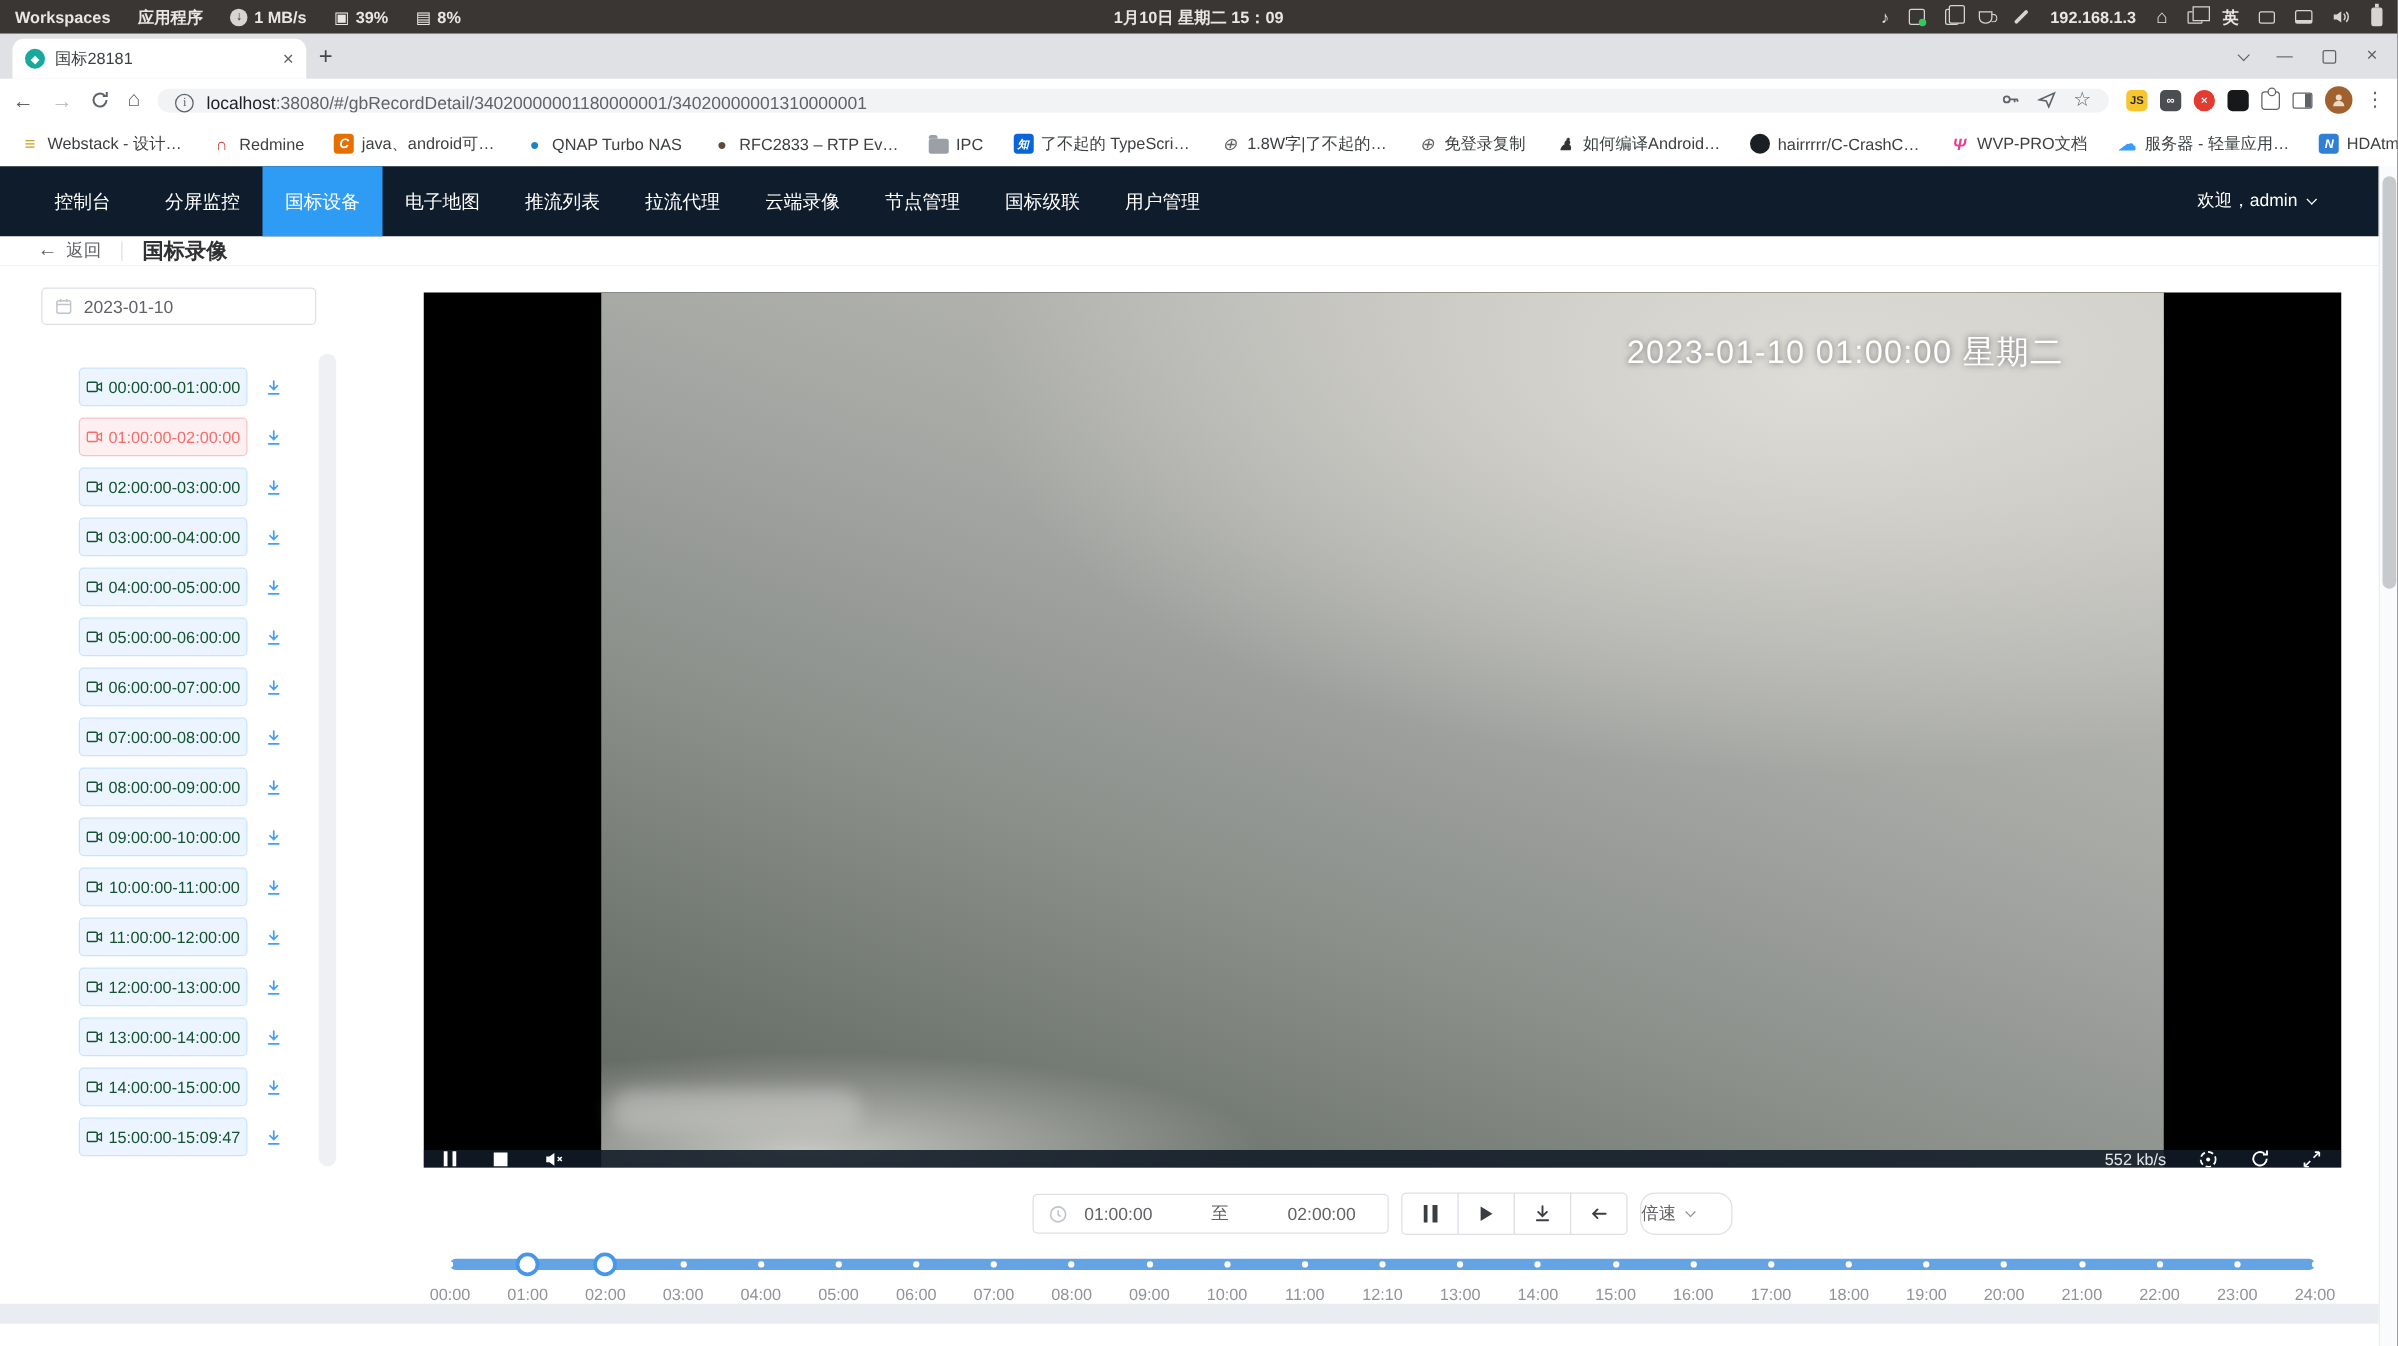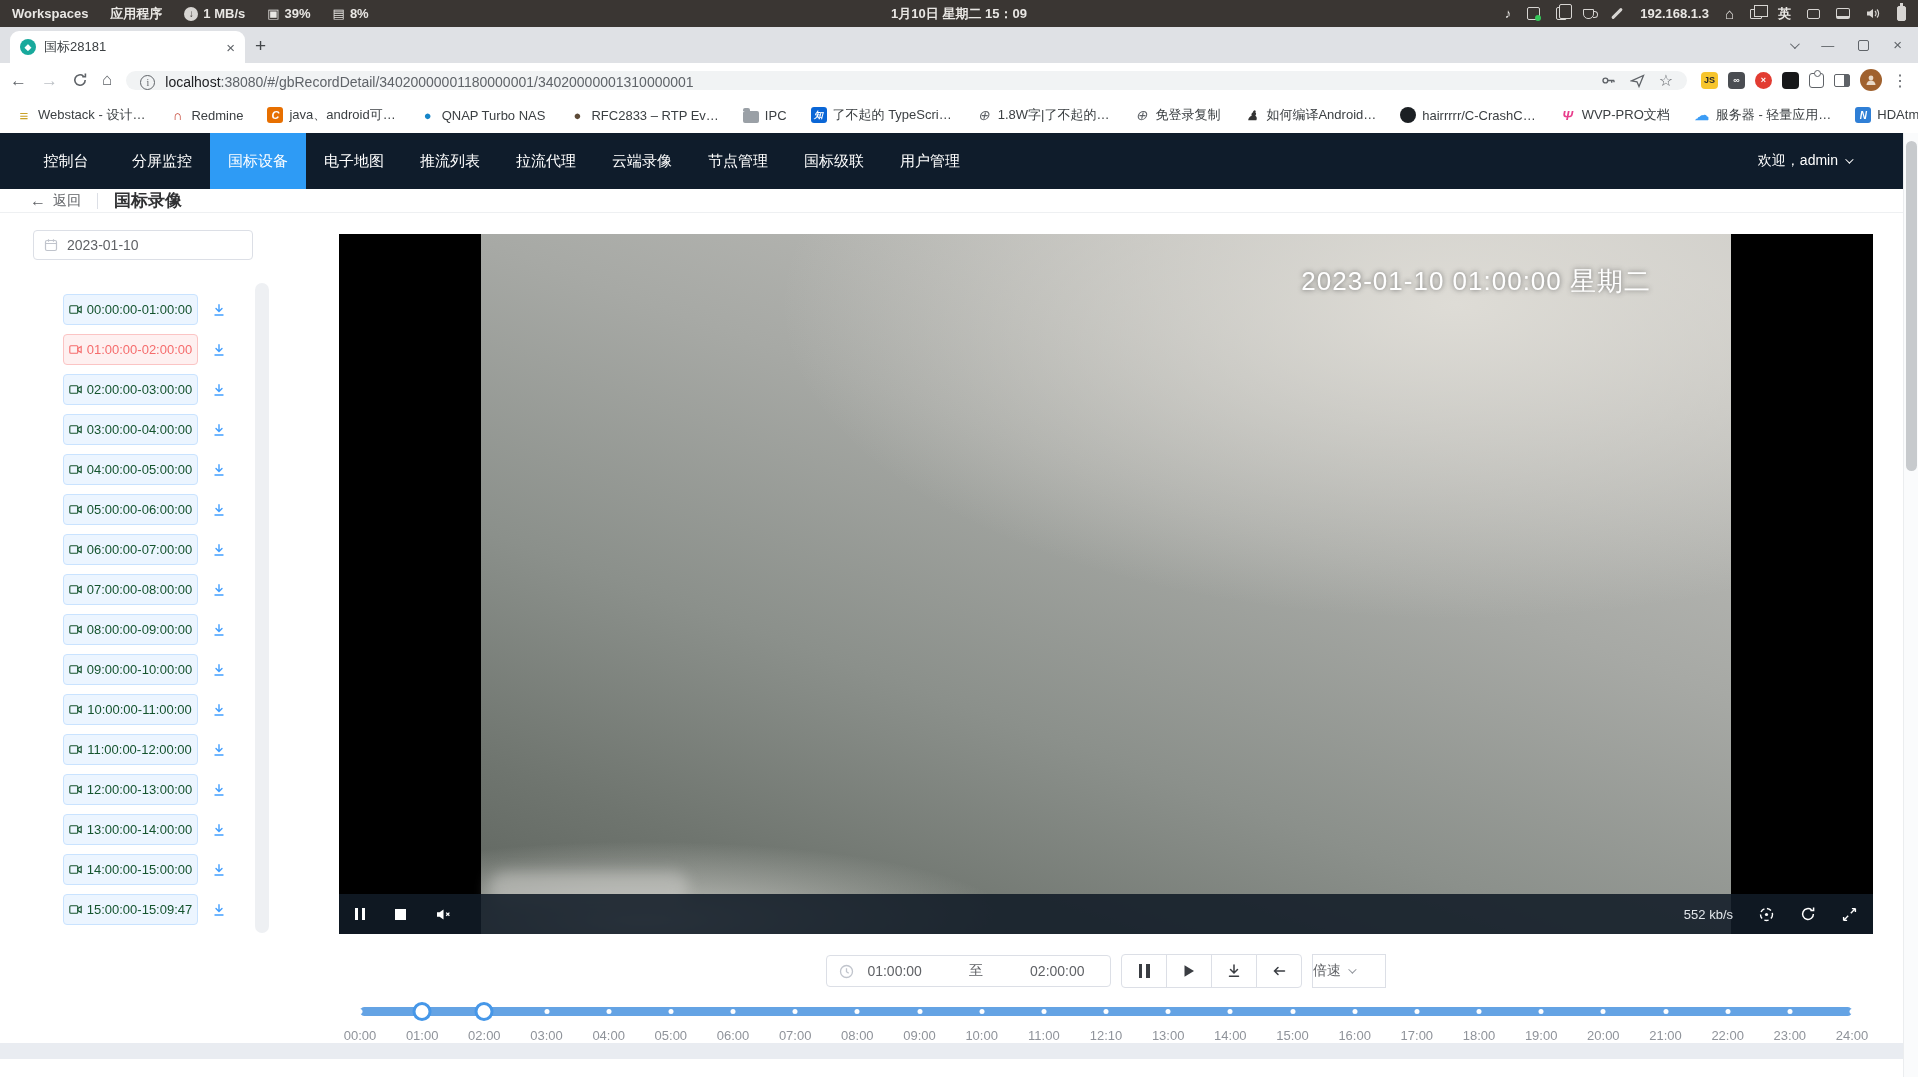--- a/index.html
+++ b/index.html
@@ -118,38 +118,38 @@
   .player-col { width:1534px; display:flex; flex-direction:column; align-items:center; }
   .player { position:relative; width:1534px; height:700px; background:#000; overflow:hidden; }
   .video { position:absolute; left:142px; right:142px; top:0; bottom:0;
     background:
       radial-gradient(90% 75% at 78% 10%, #dedcd6 0%, rgba(222,220,214,0) 60%),
       radial-gradient(42% 16% at 13% 98%, rgba(215,215,210,0.85), rgba(215,215,210,0) 70%),
       linear-gradient(200deg, #c6c5c1 5%, #a7a9a5 40%, #8b908b 65%, #6f756f 85%, #5d635d 100%);
   }
   .video-blob { position:absolute; left:150px; bottom:28px; width:200px; height:34px; background:rgba(200,201,196,0.55); border-radius:17px; filter:blur(7px); }
   .overlay-ts { position:absolute; top:30px; right:222px; color:#fff; font-size:26px; letter-spacing:1px; text-shadow:0 0 5px rgba(90,90,90,0.9); white-space:nowrap; }
-  .player-bar { position:absolute; left:0; right:0; bottom:0; height:40px; background:rgba(17,27,39,0.88); display:flex; align-items:center; padding:0 16px; gap:30px; }
+  .player-bar { position:absolute; left:0; right:0; bottom:0; height:14px; background:rgba(17,27,39,0.88); display:flex; align-items:center; padding:0 16px; gap:30px; }
   .pbar-pause { display:flex; gap:4px; cursor:pointer; }
   .pbar-pause i { width:3px; height:12px; background:#fff; }
   .pbar-stop { width:11px; height:11px; background:#fff; cursor:pointer; }
   .pbar-right { margin-left:auto; display:flex; align-items:center; gap:26px; }
   .bitrate { color:#e3e7eb; font-size:13px; }
 
   
   .ctrlrow { margin-top:20px; display:flex; align-items:center; }
   .range-box { width:285px; height:32px; border:1px solid #dcdfe6; border-radius:4px; display:flex; align-items:center; padding:0 12px; color:#606266; font-size:14px; background:#fff; }
   .range-box .t { flex:1; text-align:center; }
   .btn-group { display:flex; margin-left:10px; }
   .gbtn { width:46px; height:34px; background:#fff; border:1px solid #dcdfe6; margin-left:-1px; display:flex; align-items:center; justify-content:center; cursor:pointer; color:#3a3d42; }
   .gbtn:first-child { border-radius:4px 0 0 4px; margin-left:0; }
   .gbtn:last-child { border-radius:0 4px 4px 0; }
   .pause-ico { display:flex; gap:4px; }
   .pause-ico i { width:3.5px; height:14px; background:#3a3d42; }
-  .speed-btn { margin-left:10px; width:74px; height:34px; border:1px solid #dcdfe6; border-radius:0; background:#fff; display:flex; align-items:center; justify-content:flex-start; gap:7px; font-size:14px; color:#606266; cursor:pointer; }
+  .speed-btn { margin-left:10px; width:74px; height:34px; border:1px solid #dcdfe6; border-radius:12px; background:#fff; display:flex; align-items:center; justify-content:flex-start; gap:7px; font-size:14px; color:#606266; cursor:pointer; }
   .speed-btn .chev { border-color:#8f939a; width:6px; height:6px; }
 
   
   .timeline { position:relative; margin-top:13px; width:1492px; height:58px; }
   .track { position:absolute; left:0; right:0; top:6px; height:9px; border-radius:5px; background:#64a3e4; }
   .tl-dot { position:absolute; top:8px; width:5px; height:5px; border-radius:50%; background:#fff; transform:translateX(-50%); z-index:1; }
   .tl-handle { position:absolute; top:1px; width:19px; height:19px; border-radius:50%; background:#fff; border:3px solid #4697e8; transform:translateX(-50%); z-index:2; cursor:pointer; }
   .tlabel { position:absolute; top:27px; transform:translateX(-50%); font-size:13px; color:#8f939a; white-space:nowrap; }
 
   .bottom-strip { position:absolute; left:0; right:0; bottom:0; height:16px; background:#e9ecf1; }

